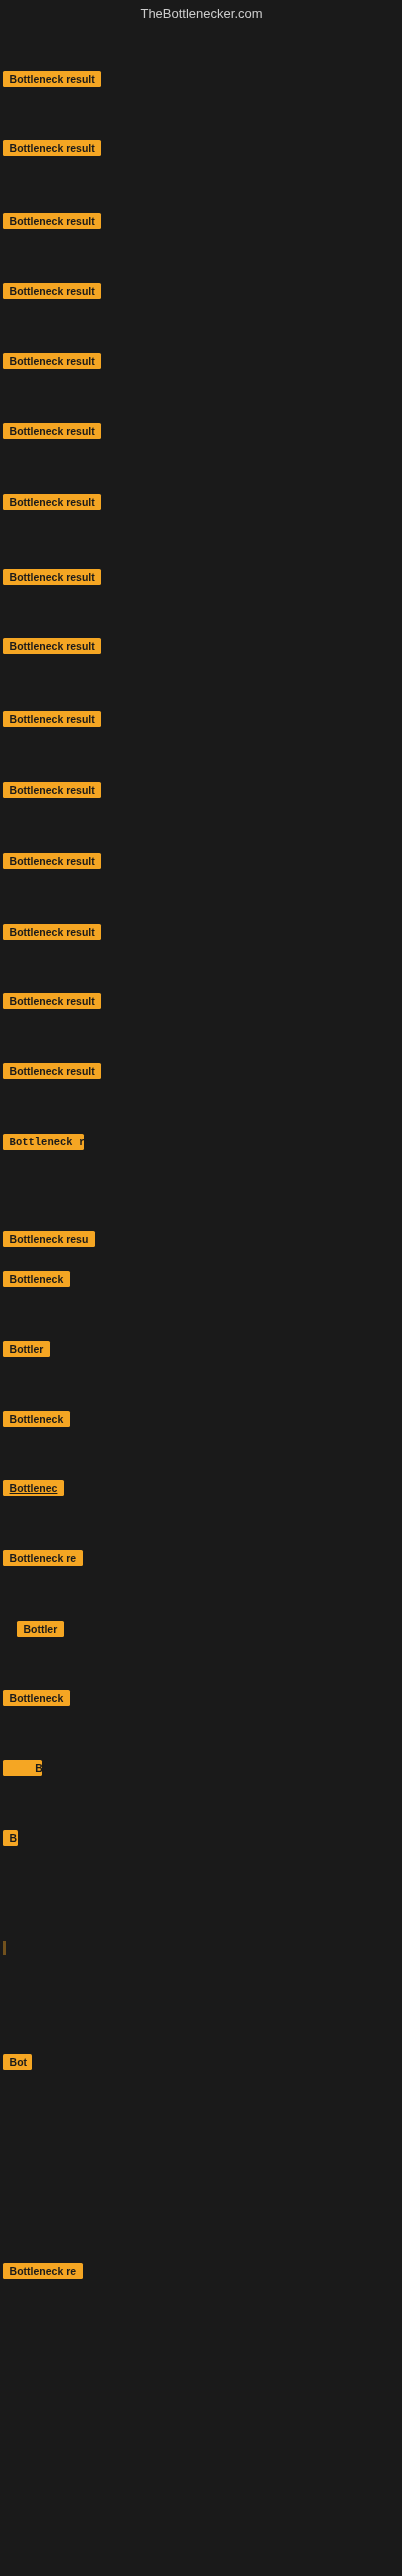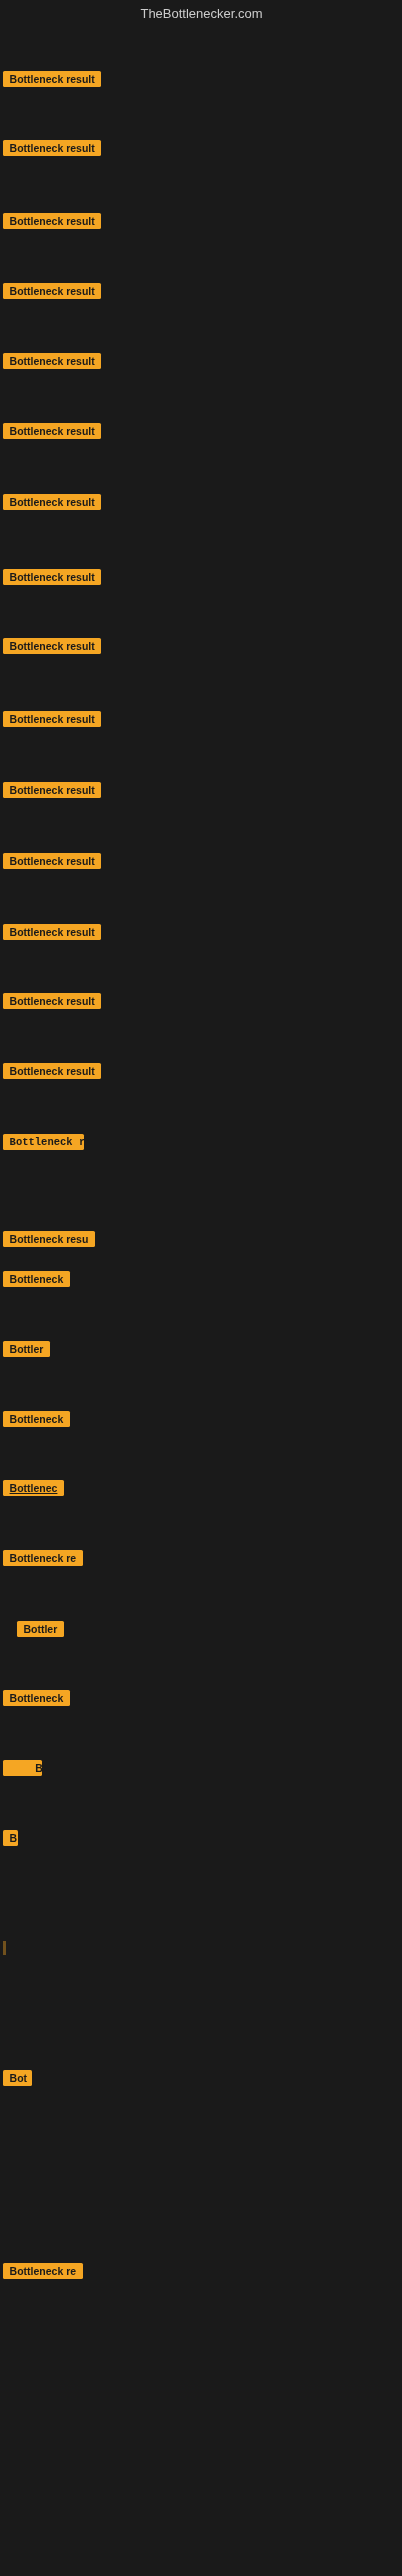--- a/index.html
+++ b/index.html
@@ -62,17 +62,17 @@
       <div style="position: absolute; top: 1386px; left: 3.2px;"><span class="bottleneck-label" style="max-width: 71px;">Bottleneck</span></div>
       <div style="position: absolute; top: 1455px; left: 3.2px;"><span class="bottleneck-label" style="max-width: 64px; text-decoration: underline;">Bottlenec</span></div>
       <div style="position: absolute; top: 1525px; left: 3.2px;"><span class="bottleneck-label" style="max-width: 85px;">Bottleneck re</span></div>
       <div style="position: absolute; top: 1596px; left: 17px;"><span class="bottleneck-label" style="max-width: 47px;">Bottler</span></div>
       <div style="position: absolute; top: 1665px; left: 3.2px;"><span class="bottleneck-label" style="max-width: 71px;">Bottleneck</span></div>
       <div style="position: absolute; top: 1735px; left: 3.2px;"><span class="bottleneck-label" style="max-width: 24px; padding-left: 32px;">Bo</span></div>
       <div style="position: absolute; top: 1805px; left: 3.2px;"><span class="bottleneck-label" style="max-width: 14.5px;">B</span></div>
       <div style="position: absolute; top: 1916px; left: 3.2px;">
         <div style="width: 2.4px; height: 14.5px; background-color: rgb(245, 166, 35); opacity: 0.4;"></div>
       </div>
-      <div style="position: absolute; top: 2029px; left: 3.2px;"><span class="bottleneck-label" style="max-width: 29px; margin-top: 16px;">Bot</span></div>
+      <div style="position: absolute; top: 2029px; left: 3.2px;"><span class="bottleneck-label" style="max-width: 29px;">Bot</span></div>
       <div style="position: absolute; top: 2238px; left: 3.2px;"><span class="bottleneck-label" style="max-width: 85px;">Bottleneck re</span></div>
     </div>
 </div>
 
 
 </body></html>

